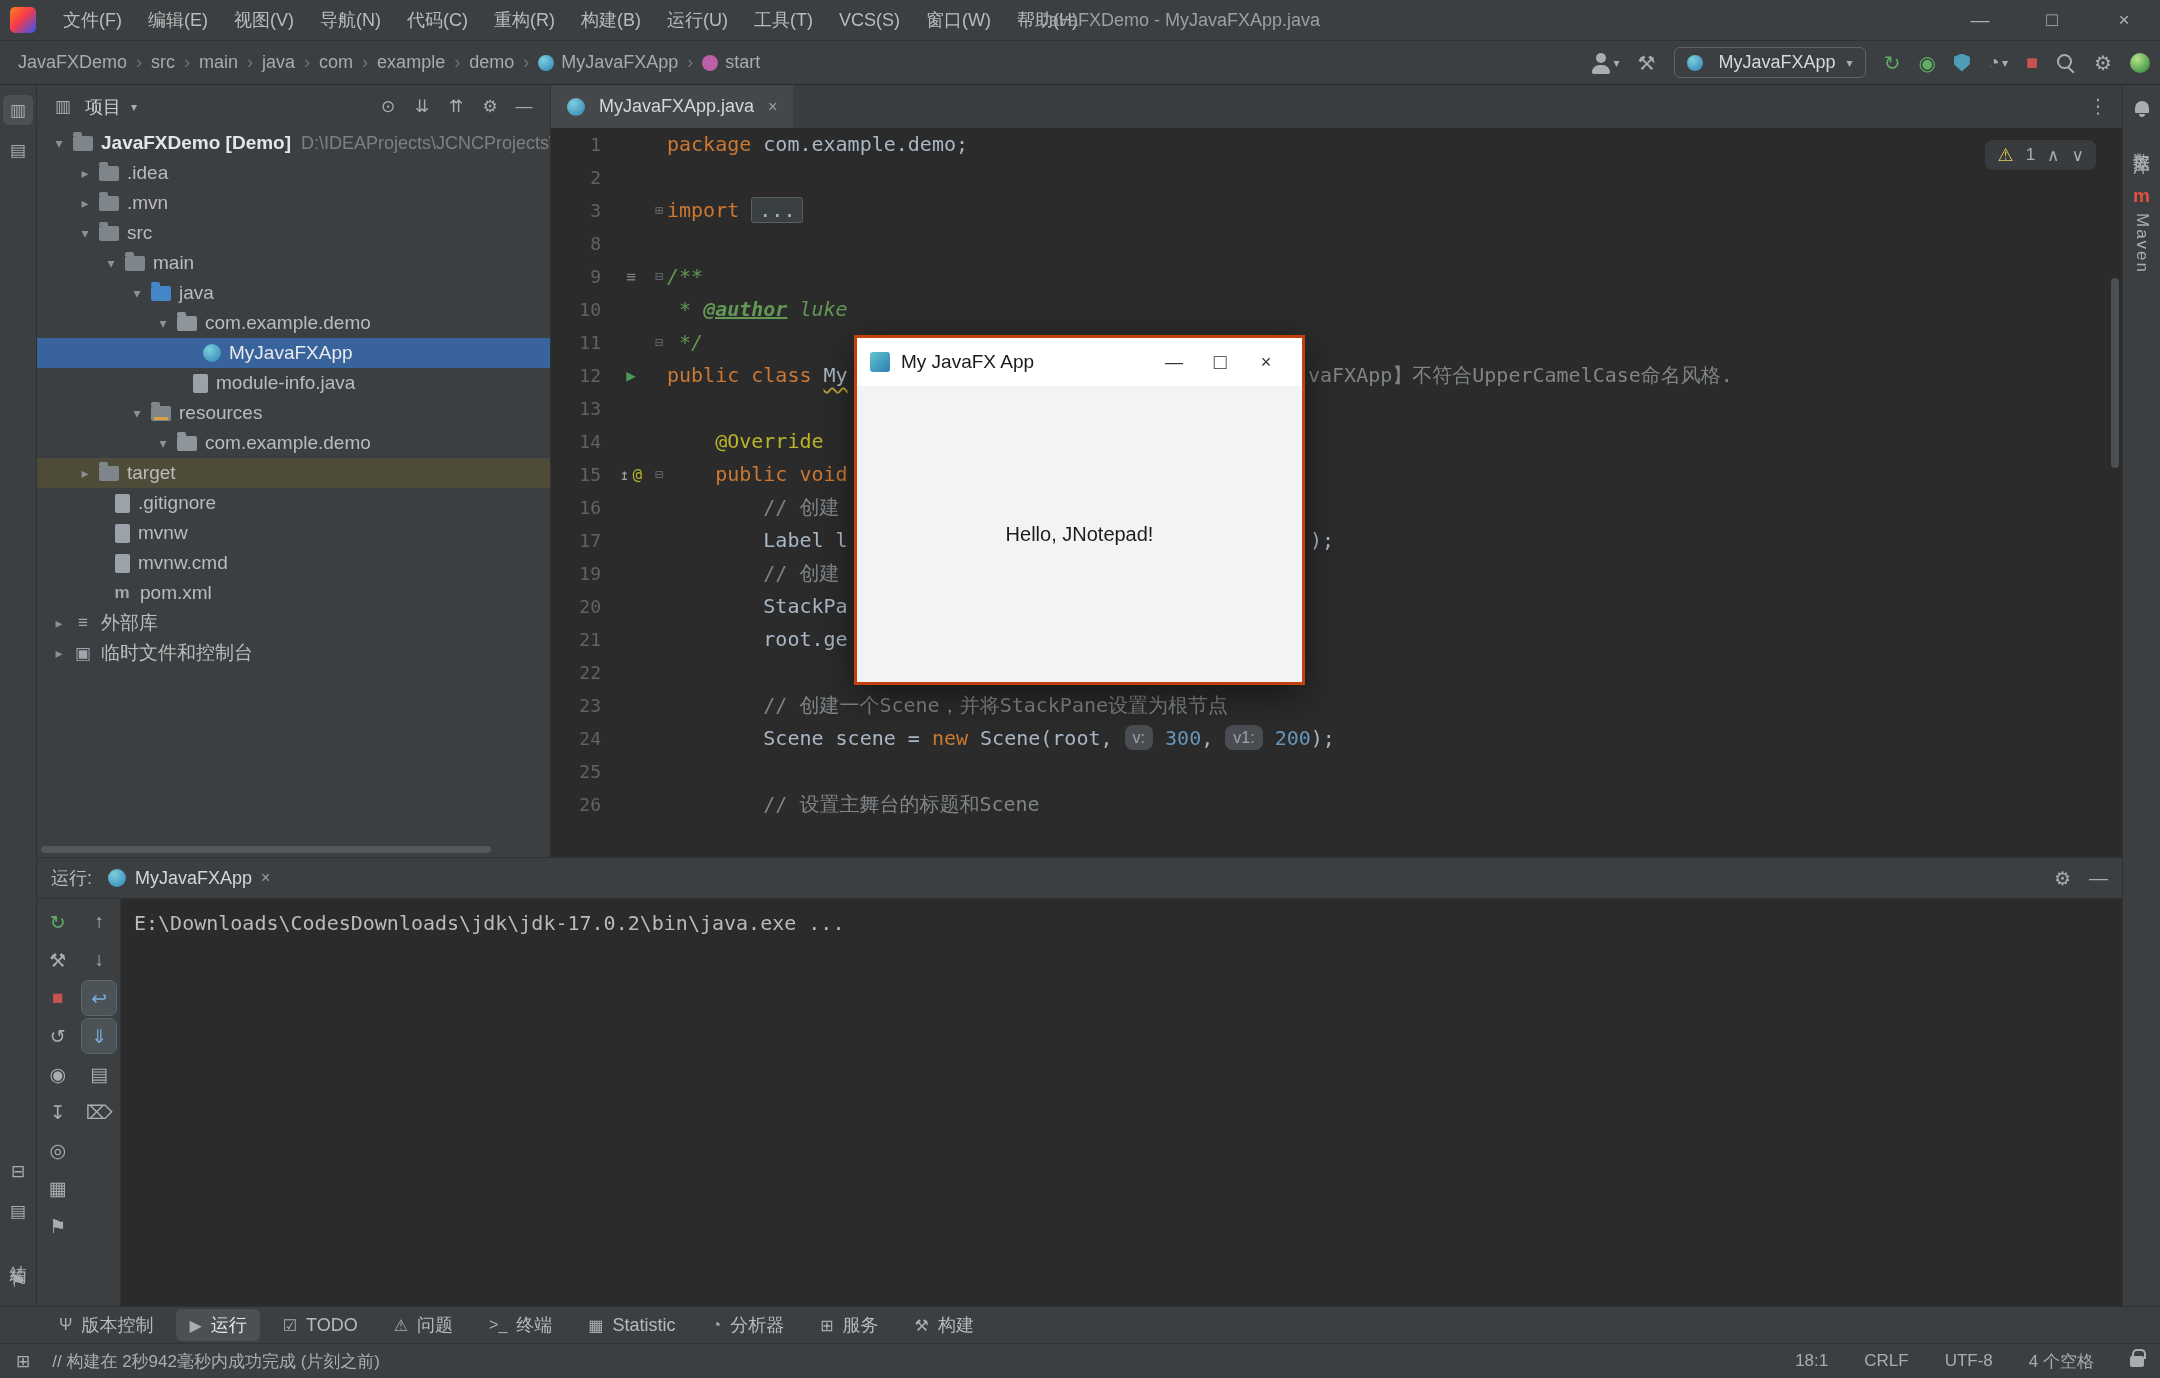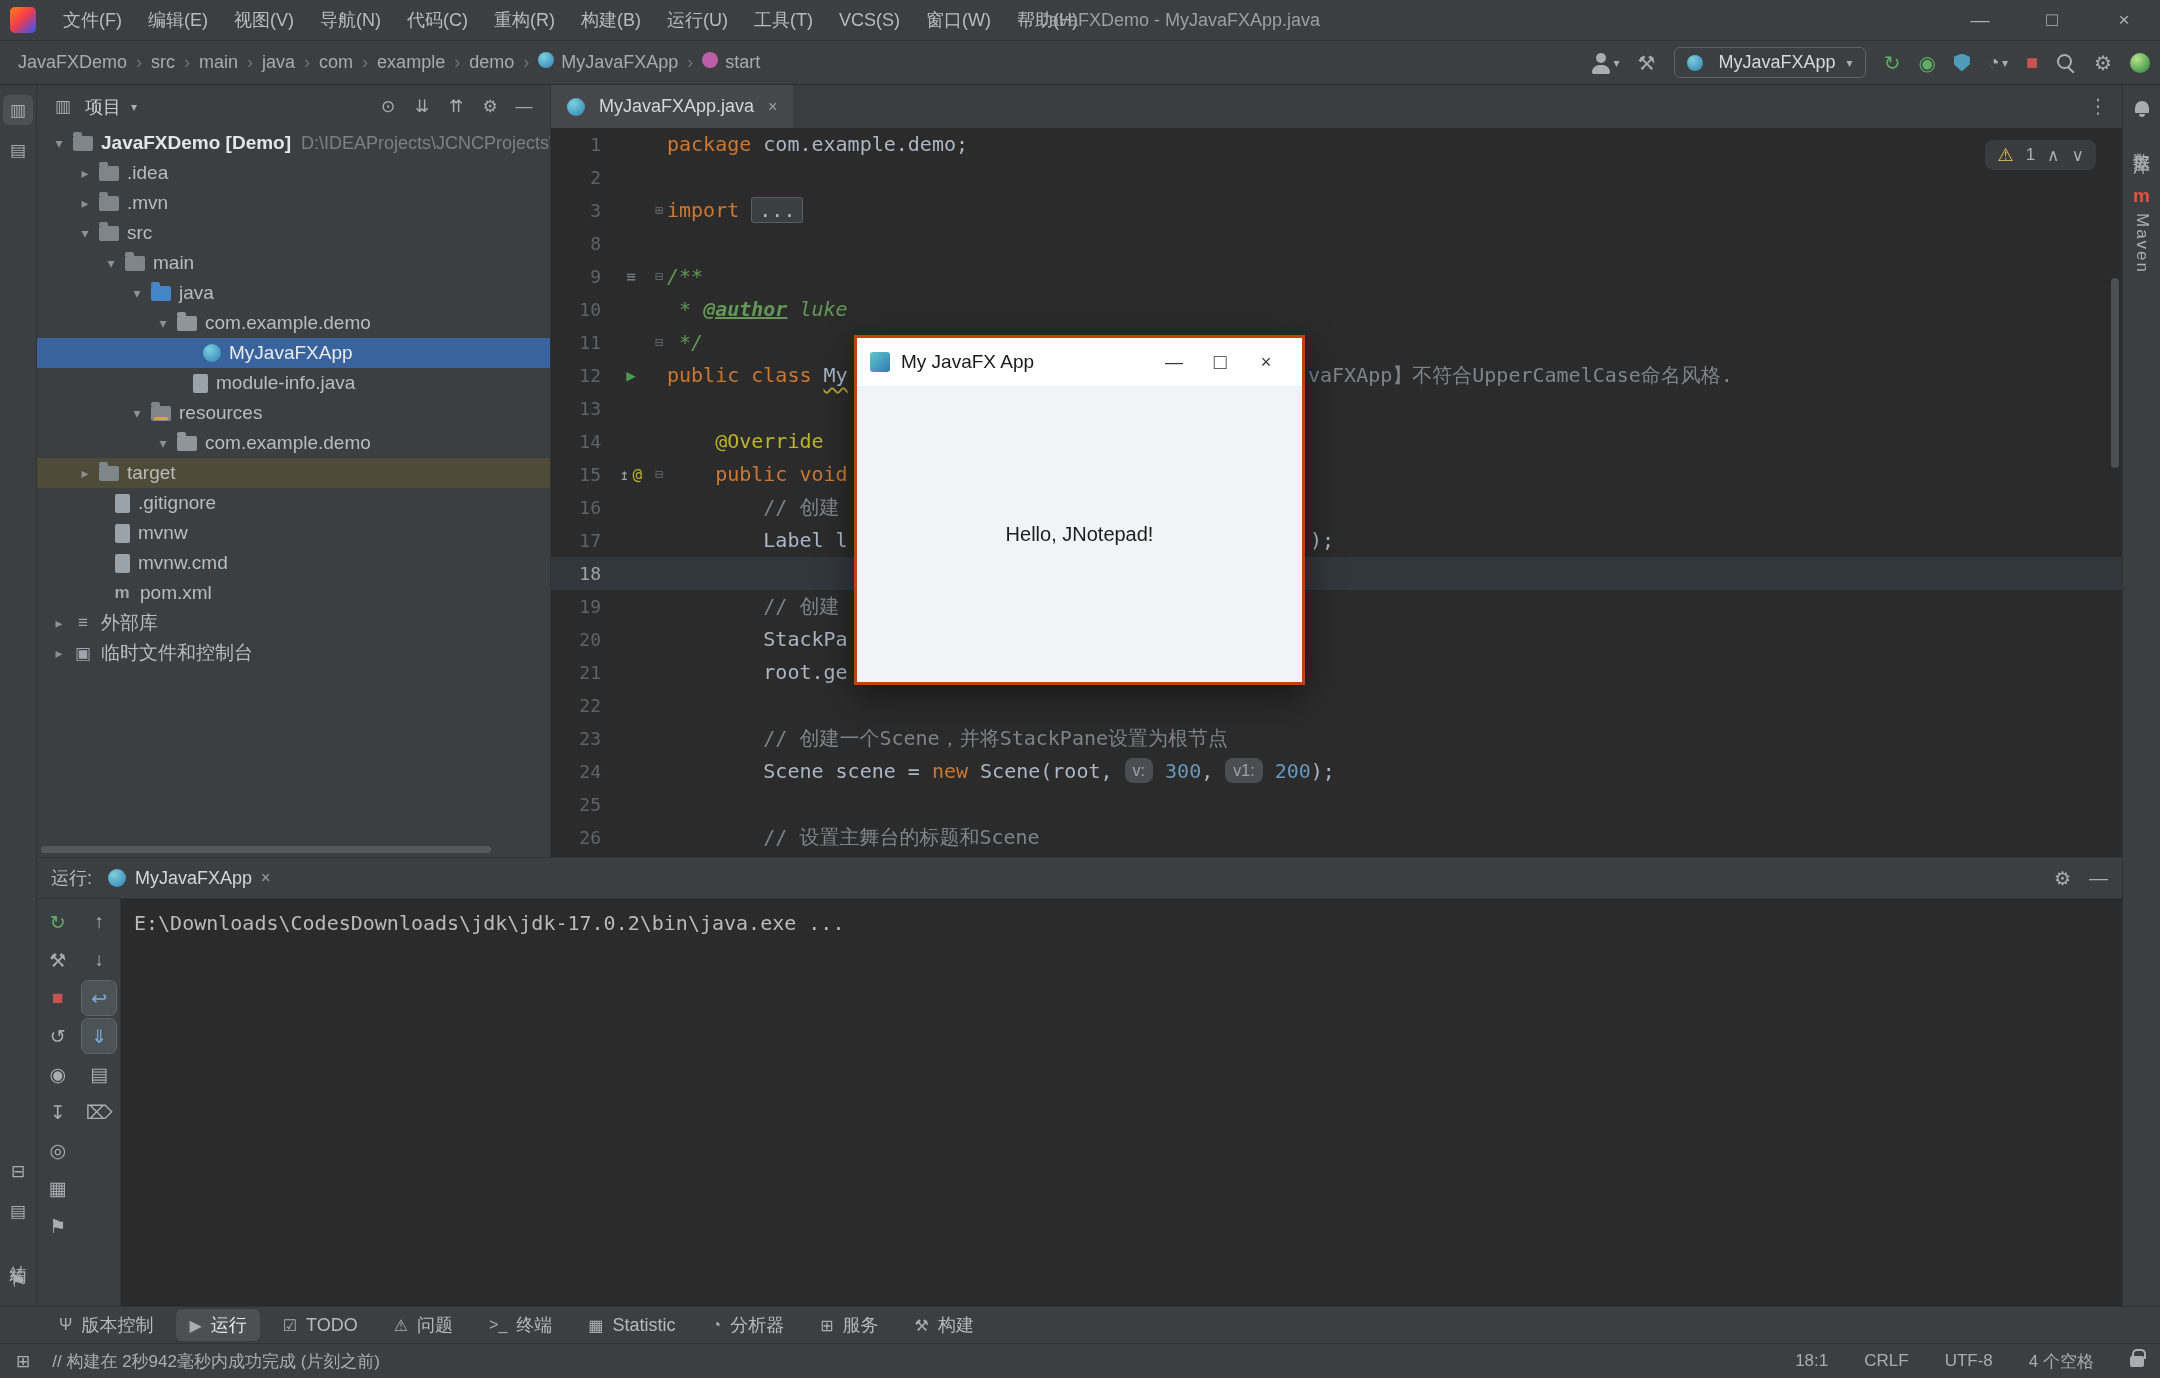--- a/index.html
+++ b/index.html
@@ -20,21 +20,21 @@
             color:#9C9FA3; white-space:nowrap; }
   .wctrl { position:absolute; right:0; top:0; height:100%; display:flex; }
   .wctrl span { width:72px; display:flex; align-items:center; justify-content:center;
                 color:#AFB1B3; font-size:19px; }
 
   
   .navbar { position:absolute; top:41px; left:0; right:0; height:44px;
             display:flex; align-items:center; background:#3C3F41;
             border-bottom:1px solid #2B2B2B; padding-left:18px; z-index:4; }
   .crumbs { display:flex; align-items:center; color:#A7ABB0; white-space:nowrap; }
-  .crumb { display:flex; align-items:flex-start; }
+  .crumb { display:flex; align-items:center; }
   .crumb-sep { margin:0 9px; color:#70757A; }
   .ci { width:16px; height:16px; border-radius:50%; margin-right:7px; flex:none; }
   .ci-class { background:radial-gradient(circle at 35% 30%,#7BD0DC,#2E7FB4); }
   .ci-method { background:#BA5FA8; }
   .nav-right { position:absolute; right:10px; top:0; height:100%;
                display:flex; align-items:center; gap:18px; }
   .nicon { font-size:20px; color:#A9ADB2; display:flex; align-items:center; }
   .nicon.green { color:#5FAD65; } .nicon.red { color:#C75450; }
   .cfgbox { display:flex; align-items:center; gap:9px; border:1px solid #5E6366;
             border-radius:6px; padding:4px 12px; color:#D6D9DC; }
@@ -433,21 +433,20 @@
         <div class="cline"><span class="ln">8</span><span class="codetext"></span></div>
         <div class="cline"><span class="ln">9</span><span class="gut"><span class="g-doc">≡</span></span><span class="fold">⊟</span><span class="codetext"><span class="seg doc">/**</span></span></div>
         <div class="cline"><span class="ln">10</span><span class="codetext"><span class="seg doc"> * </span><span class="seg doctag">@author</span><span class="seg docit"> luke</span></span></div>
         <div class="cline"><span class="ln">11</span><span class="fold">⊟</span><span class="codetext"><span class="seg doc"> */</span></span></div>
         <div class="cline"><span class="ln">12</span><span class="gut"><span class="g-run">▶</span></span><span class="codetext"><span class="seg kw">public class </span><span class="seg clsname">My</span></span><span class="rfrag hint" style="left: 757px;">vaFXApp】不符合UpperCamelCase命名风格.</span></div>
         <div class="cline"><span class="ln">13</span><span class="codetext"></span></div>
         <div class="cline"><span class="ln">14</span><span class="codetext"><span class="seg ann">    @Override</span></span></div>
         <div class="cline"><span class="ln">15</span><span class="gut"><span class="g-ovr">↥</span><span class="g-at">@</span></span><span class="fold">⊟</span><span class="codetext"><span class="seg kw">    public void</span></span></div>
         <div class="cline"><span class="ln">16</span><span class="codetext"><span class="seg cmt">        // 创建</span></span></div>
         <div class="cline"><span class="ln">17</span><span class="codetext"><span class="seg pl">        Label l</span></span><span class="rfrag pl" style="left: 759px;">);</span></div>
-        <div class="cline caretline"><span class="ln">18</span><span class="codetext"></span></div>
         <div class="cline"><span class="ln">19</span><span class="codetext"><span class="seg cmt">        // 创建</span></span></div>
         <div class="cline"><span class="ln">20</span><span class="codetext"><span class="seg pl">        StackPa</span></span></div>
         <div class="cline"><span class="ln">21</span><span class="codetext"><span class="seg pl">        root.ge</span></span></div>
         <div class="cline"><span class="ln">22</span><span class="codetext"></span></div>
         <div class="cline"><span class="ln">23</span><span class="codetext"><span class="seg cmt">        // 创建一个Scene，并将StackPane设置为根节点</span></span></div>
         <div class="cline"><span class="ln">24</span><span class="codetext"><span class="seg pl">        Scene scene = </span><span class="seg kw">new </span><span class="seg pl">Scene(root, </span><span class="seg chip">v:</span><span class="seg num"> 300</span><span class="seg pl">, </span><span class="seg chip">v1:</span><span class="seg num"> 200</span><span class="seg pl">);</span></span></div>
         <div class="cline"><span class="ln">25</span><span class="codetext"></span></div>
         <div class="cline"><span class="ln">26</span><span class="codetext"><span class="seg cmt">        // 设置主舞台的标题和Scene</span></span></div>
       </div>
   </section>

